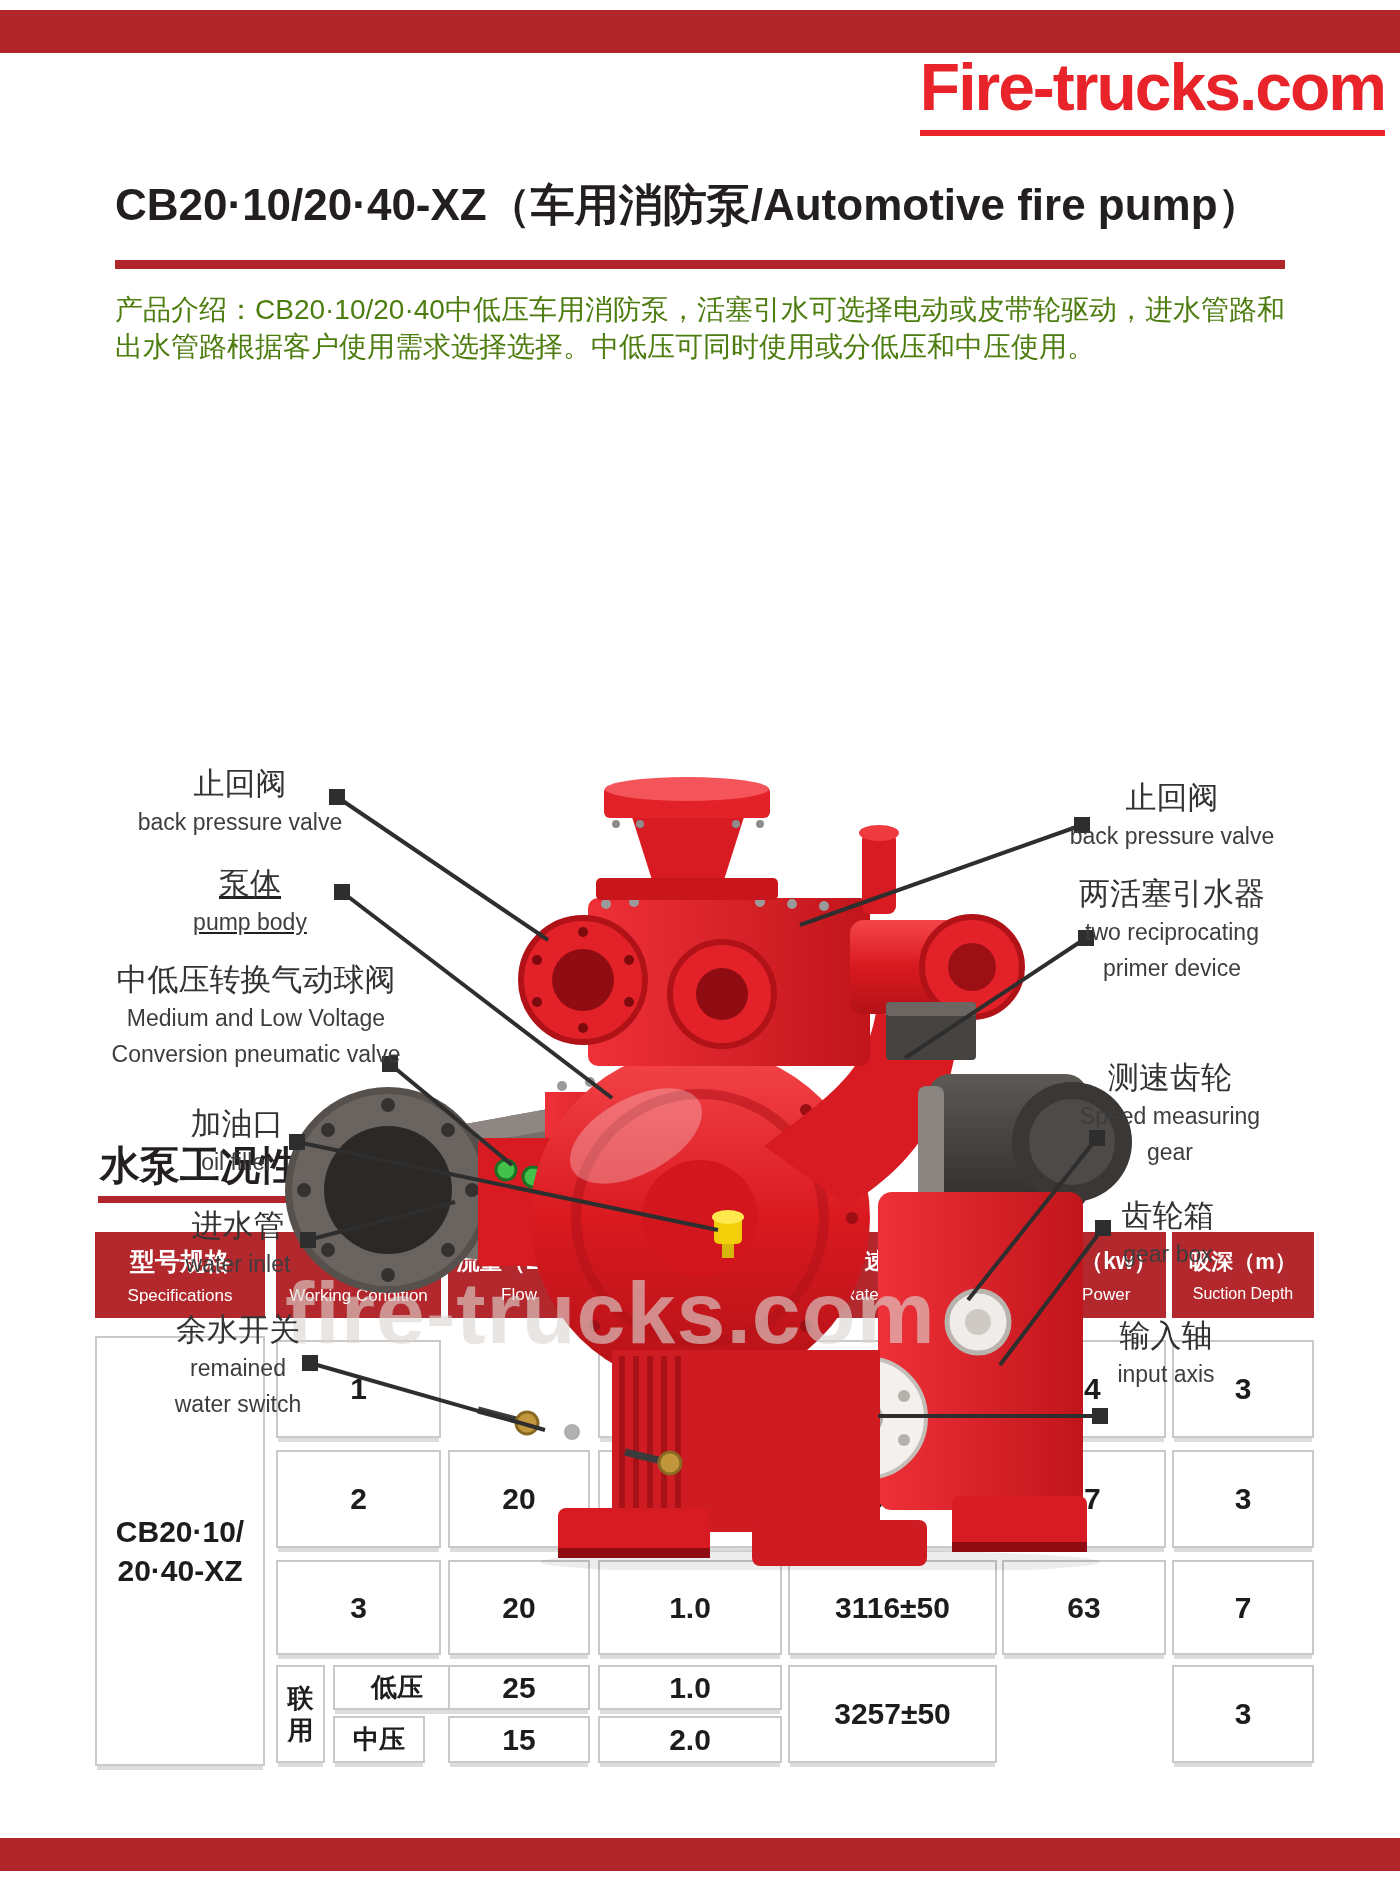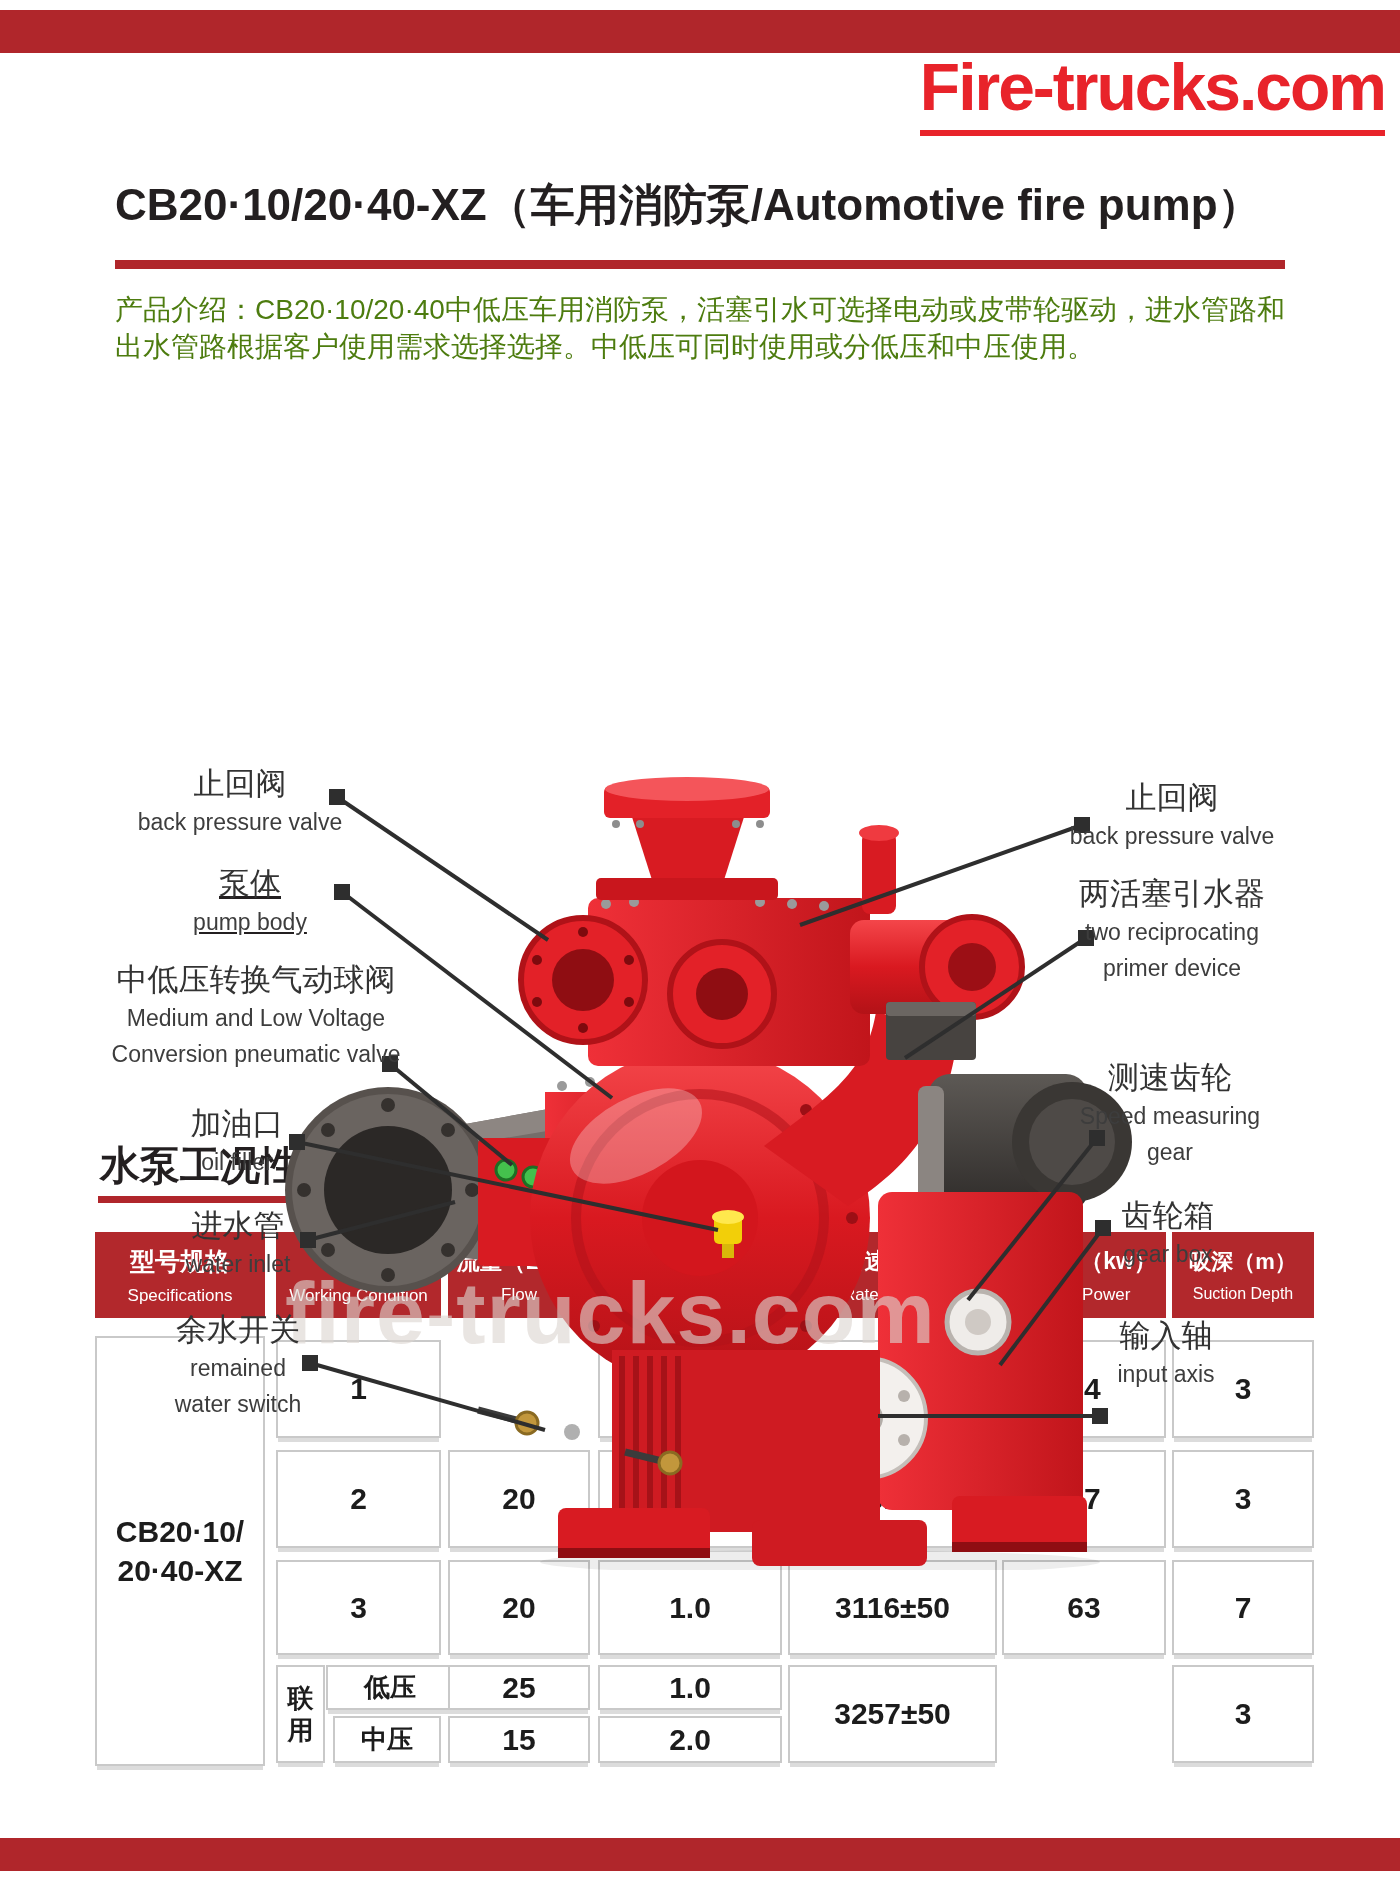--- a/index.html
+++ b/index.html
@@ -343,21 +343,21 @@
   <div class="td" style="left:1077px;top:218px;width:142px;height:98px;">3</div>
 
   <div class="td" style="left:181px;top:328px;width:165px;height:95px;">3</div>
   <div class="td" style="left:353px;top:328px;width:142px;height:95px;">20</div>
   <div class="td" style="left:503px;top:328px;width:184px;height:95px;">1.0</div>
   <div class="td" style="left:693px;top:328px;width:209px;height:95px;">3116±50</div>
   <div class="td" style="left:907px;top:328px;width:164px;height:95px;">63</div>
   <div class="td" style="left:1077px;top:328px;width:142px;height:95px;">7</div>
 
   <div class="td vert-cell" style="left:181px;top:433px;width:49px;height:98px;">联用</div>
-  <div class="td mode-cell" style="left:231px;top:433px;width:128px;height:45px;">低压</div>
-  <div class="td mode-cell" style="left:238px;top:484px;width:108px;height:47px;">中压</div>
+  <div class="td mode-cell" style="left:238px;top:433px;width:128px;height:45px;">低压</div>
+  <div class="td mode-cell" style="left:238px;top:484px;width:92px;height:47px;">中压</div>
   <div class="td" style="left:353px;top:433px;width:142px;height:45px;">25</div>
   <div class="td" style="left:353px;top:484px;width:142px;height:47px;">15</div>
   <div class="td" style="left:503px;top:433px;width:184px;height:45px;">1.0</div>
   <div class="td" style="left:503px;top:484px;width:184px;height:47px;">2.0</div>
   <div class="td" style="left:693px;top:433px;width:209px;height:98px;">3257±50</div>
   <div class="td" style="left:1077px;top:433px;width:142px;height:98px;">3</div>
 </div>
 
 </body></html>

